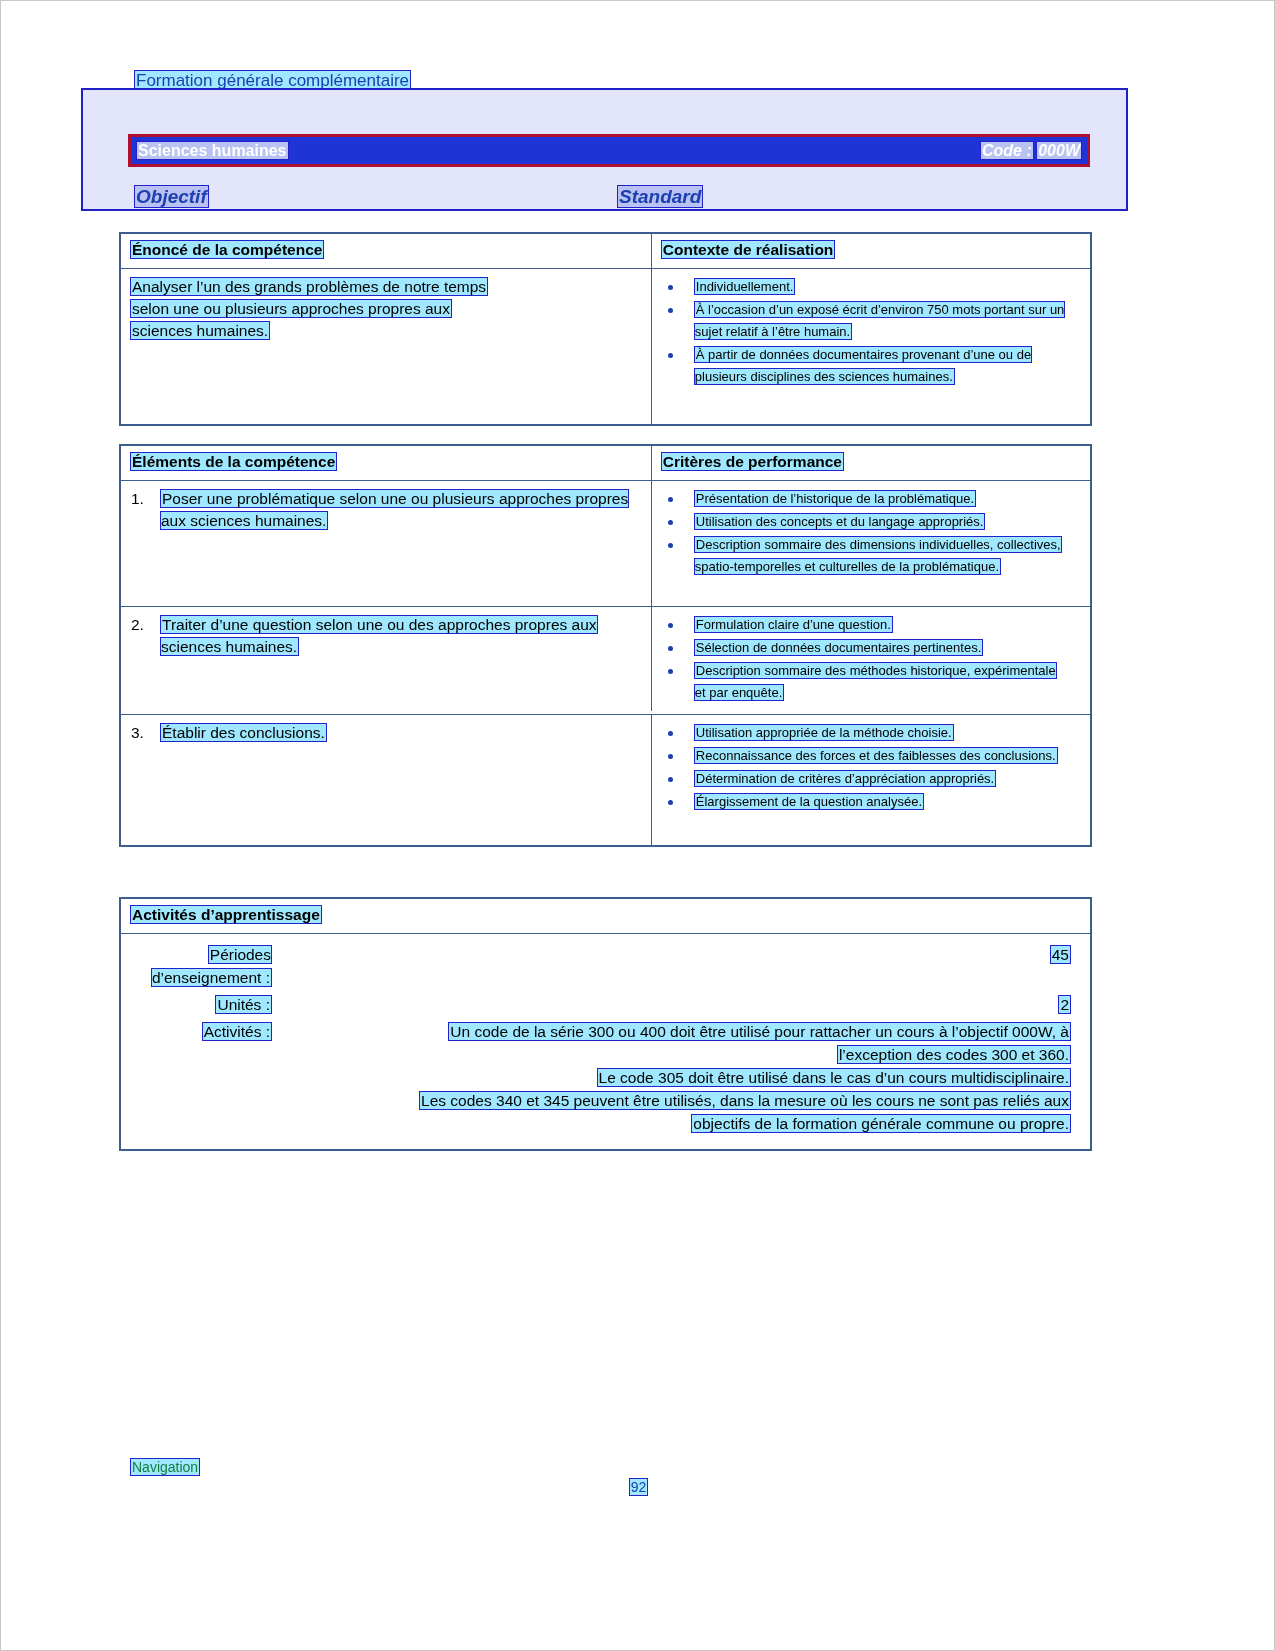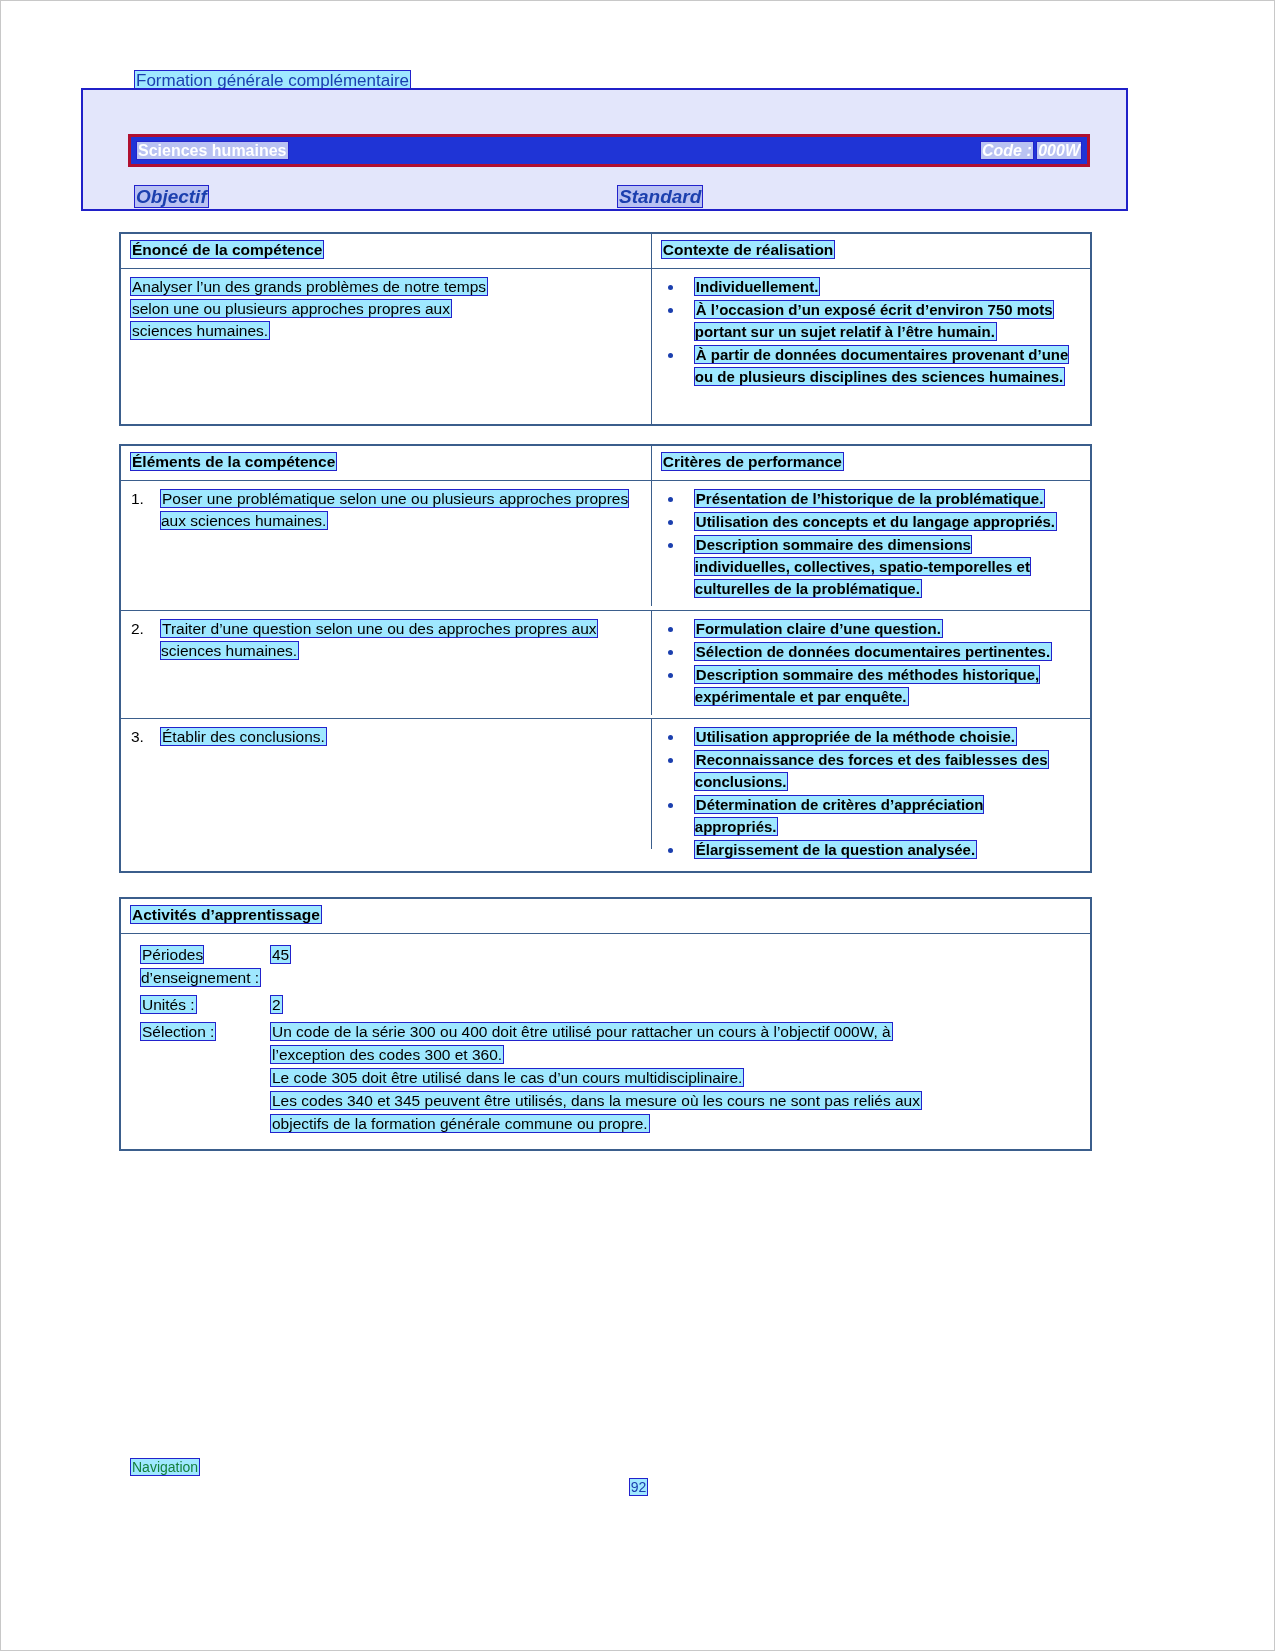--- a/index.html
+++ b/index.html
@@ -139,24 +139,23 @@
     display: block;
   }
   ul.bul {
     list-style: none;
     margin: 0;
     padding: 0;
   }
   ul.bul li {
     position: relative;
     padding-left: 33px;
-    font-size: 15px;
+    font-size: 13px;
     line-height: 22px;
     margin-bottom: 1px;
-    font-weight: bold;
   }
   ul.bul li:before {
     content: "";
     position: absolute;
     left: 6px;
     top: 9px;
     width: 5px;
     height: 5px;
     background: #1b3fae;
     border-radius: 50%;
@@ -176,20 +175,21 @@
     position: absolute;
     left: 0;
     top: 0;
   }
   
   .act-row {
     display: flex;
     font-size: 15.5px;
     line-height: 23px;
     padding: 2px 10px;
+    text-align: right;
   }
   .act-label {
     width: 130px;
     flex: none;
   }
   .act-value {
     flex: 1;
   }
   .prec-body span.line {
     display: block;
@@ -349,21 +349,21 @@
         <div class="act-row">
           <div class="act-label">
             <span class="hl">Unités :</span>
           </div>
           <div class="act-value">
             <span class="hl">2</span>
           </div>
         </div>
         <div class="act-row">
           <div class="act-label">
-            <span class="hl">Sélection :</span>
+            <span class="hl">Activités :</span>
           </div>
           <div class="act-value prec-body">
             <span class="line"><span class="hl">Un code de la série 300 ou 400 doit être utilisé pour rattacher un cours à l’objectif 000W, à</span></span>
             <span class="line"><span class="hl">l’exception des codes 300 et 360.</span></span>
             <span class="line"><span class="hl">Le code 305 doit être utilisé dans le cas d’un cours multidisciplinaire.</span></span>
             <span class="line"><span class="hl">Les codes 340 et 345 peuvent être utilisés, dans la mesure où les cours ne sont pas reliés aux</span></span>
             <span class="line"><span class="hl">objectifs de la formation générale commune ou propre.</span></span>
           </div>
         </div>
       </div>

